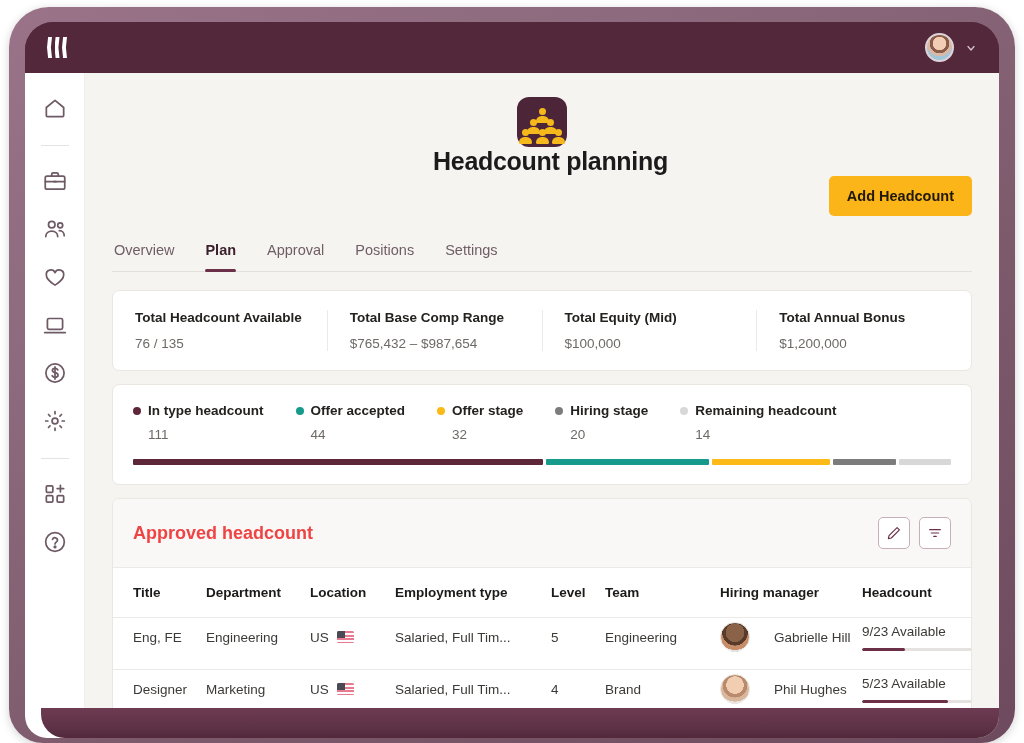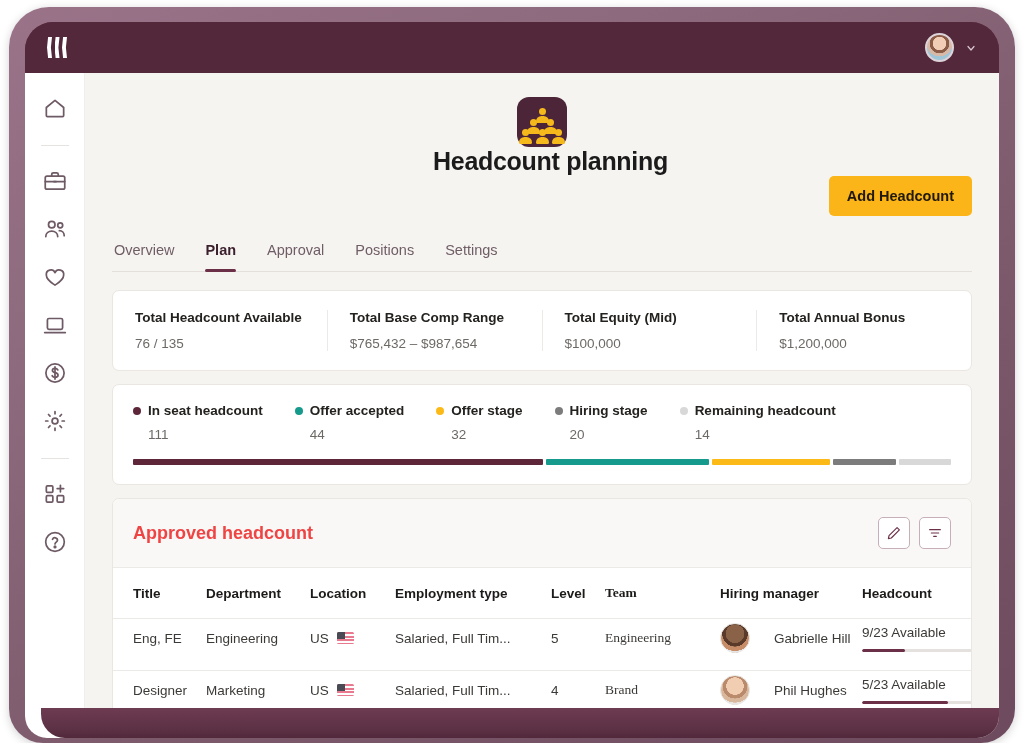--- a/index.html
+++ b/index.html
@@ -238,21 +238,21 @@
     color: #3c3a37;
     padding: 4px 6px 17px 0;
     border-bottom: 1px solid #eceae7;
     vertical-align: middle;
   }
   .c-title { width: 93px; }
   .c-dept { width: 104px; }
   .c-loc { width: 85px; }
   .c-emp { width: 156px; }
   .c-level { width: 54px; }
-  .c-team { width: 115px; font-family: Liberation Serif, serif; }
+  .c-team { width: 115px; }
   .c-hm { width: 142px; }
   .c-hc { width: 125px; }
 
   .loc-cell { display: flex; align-items: center; gap: 8px; }
   .flag-icon {
     width: 17px; height: 12px; border-radius: 1.5px;
     background: linear-gradient(#e8798e 0 16%, #fdfdfd 16% 30%, #e8798e 30% 46%, #fdfdfd 46% 60%, #e8798e 60% 76%, #fdfdfd 76% 88%, #e8798e 88% 100%);
     position: relative; overflow: hidden; flex-shrink: 0;
   }
   .flag-icon::before {
@@ -416,21 +416,21 @@
                 <div class="stat-label">Total Annual Bonus</div>
                 <div class="stat-value">$1,200,000</div>
               </div>
             </div>
 
           <div id="legend-card" class="card">
             <div id="legend-row">
                 <div class="legend-item">
                   <div class="legend-head">
                     <span class="legend-dot" style="background: rgb(94, 38, 57);"></span>
-                    <span class="legend-label">In seat headcount</span>
+                    <span class="legend-label">In type headcount</span>
                   </div>
                   <div class="legend-value">111</div>
                 </div>
                 <div class="legend-item">
                   <div class="legend-head">
                     <span class="legend-dot" style="background: rgb(21, 154, 140);"></span>
                     <span class="legend-label">Offer accepted</span>
                   </div>
                   <div class="legend-value">44</div>
                 </div>

